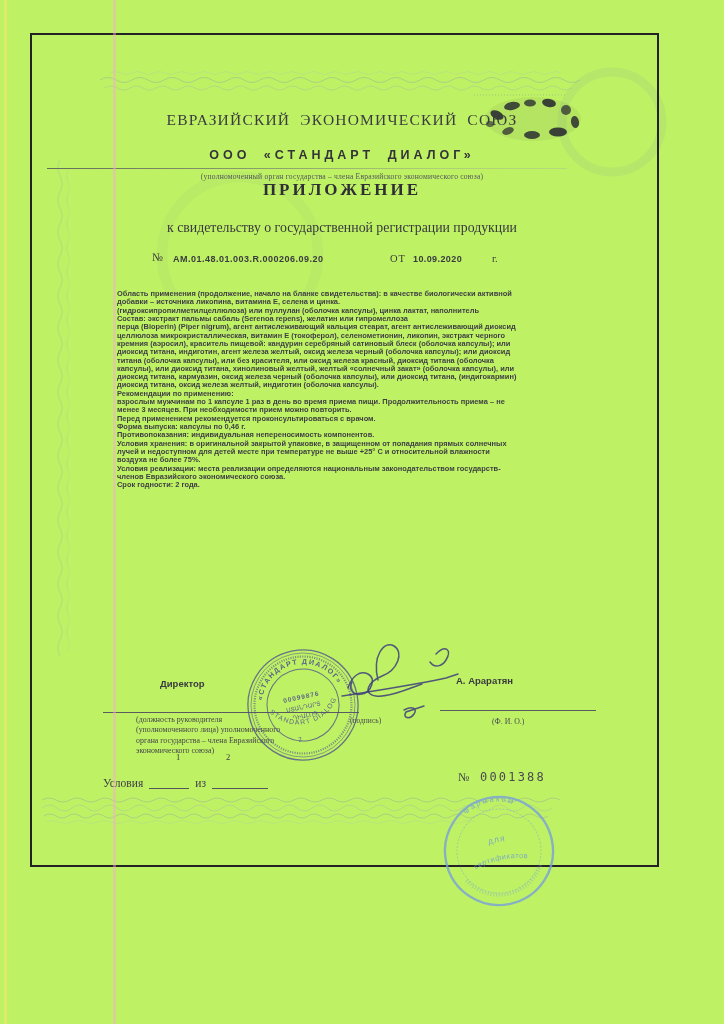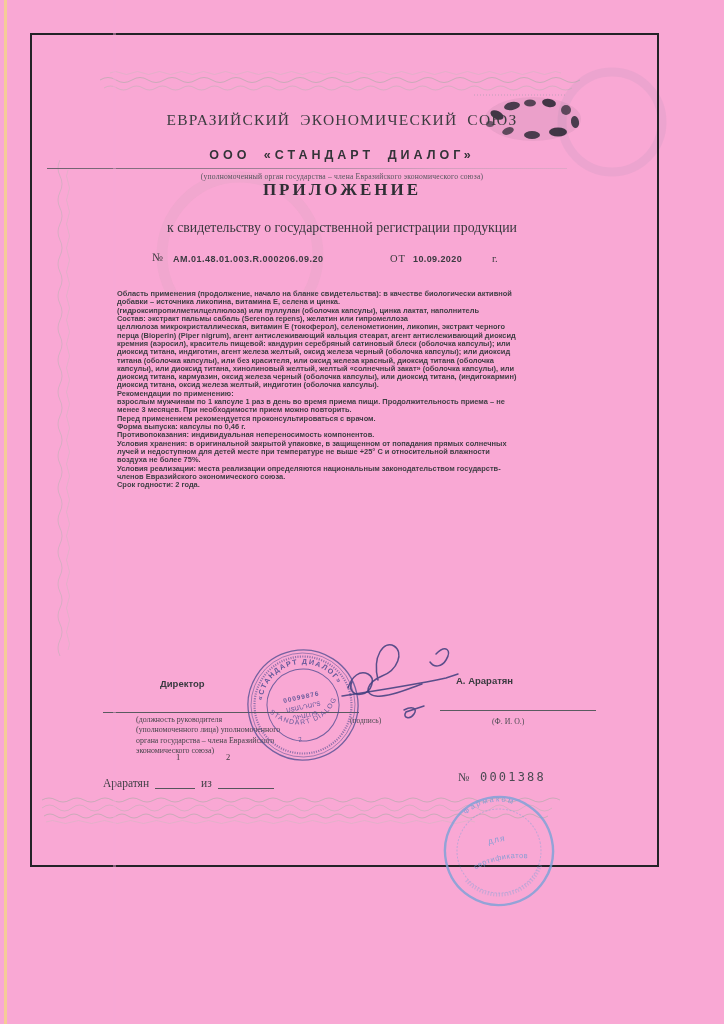--- a/index.html
+++ b/index.html
@@ -1,16 +1,16 @@
 <!DOCTYPE html>
 <html><head>
 <meta charset="utf-8">
 <style>
   html,body{margin:0;padding:0;background:#e8e8e6;}
-  .page{position:relative;width:724px;height:1024px;background:#f9a8d4;overflow:hidden;
+  .page{position:relative;width:724px;height:1024px;background:#bef264;overflow:hidden;
         font-family:"Liberation Serif",serif;color:#3a3a3e;}
   .abs{position:absolute;}
   
   .yellow-line{left:4px;top:0;width:3px;height:1024px;background:rgba(242,228,110,.6);z-index:31;}
   .pink-line{left:113px;top:0;width:3px;height:1024px;background:rgba(246,168,214,.45);z-index:30;}
   
   .frame{left:30px;top:33px;width:625px;height:830px;border:2.5px solid #232327;z-index:5;}
   
   .decor{left:0;top:0;z-index:2;}
   .w1{stroke:#9cab9e;opacity:.5;fill:none;stroke-width:1;}
@@ -119,22 +119,22 @@
   <span class="abs reg-number">AM.01.48.01.003.R.000206.09.20</span>
   <span class="abs from-label">ОТ</span>
   <span class="abs reg-date">10.09.2020</span>
   <span class="abs year-suffix">г.</span>
 
   <div class="abs body-text">
       <div class="body-line">Область применения (продолжение, начало на бланке свидетельства): в качестве биологически активной</div>
       <div class="body-line">добавки – источника ликопина, витамина Е, селена и цинка.</div>
       <div class="body-line">(гидроксипропилметилцеллюлоза) или пуллулан (оболочка капсулы), цинка лактат, наполнитель</div>
       <div class="body-line">Состав: экстракт пальмы сабаль (Serenoa repens), желатин или гипромеллоза</div>
+      <div class="body-line">перца (Bioperin) (Piper nigrum), агент антислеживающий кальция стеарат, агент антислеживающий диоксид</div>
       <div class="body-line">целлюлоза микрокристаллическая, витамин Е (токоферол), селенометионин, ликопин, экстракт черного</div>
-      <div class="body-line">перца (Bioperin) (Piper nigrum), агент антислеживающий кальция стеарат, агент антислеживающий диоксид</div>
       <div class="body-line">кремния (аэросил), краситель пищевой: кандурин серебряный сатиновый блеск (оболочка капсулы); или</div>
       <div class="body-line">диоксид титана, индиготин, агент железа желтый, оксид железа черный (оболочка капсулы); или диоксид</div>
       <div class="body-line">титана (оболочка капсулы), или без красителя, или оксид железа красный, диоксид титана (оболочка</div>
       <div class="body-line">капсулы), или диоксид титана, хинолиновый желтый, желтый «солнечный закат» (оболочка капсулы), или</div>
       <div class="body-line">диоксид титана, кармуазин, оксид железа черный (оболочка капсулы), или диоксид титана, (индигокармин)</div>
       <div class="body-line">диоксид титана, оксид железа желтый, индиготин (оболочка капсулы).</div>
       <div class="body-line">Рекомендации по применению:</div>
       <div class="body-line">взрослым мужчинам по 1 капсуле 1 раз в день во время приема пищи. Продолжительность приема – не</div>
       <div class="body-line">менее 3 месяцев. При необходимости прием можно повторить.</div>
       <div class="body-line">Перед применением рекомендуется проконсультироваться с врачом.</div>
@@ -188,21 +188,21 @@
 
   <svg class="abs sign-svg" width="170" height="100" viewBox="0 0 170 100">
     <path class="sig-path" d="M 30 52 C 34 40 42 34 50 38 C 58 42 54 56 44 58 C 36 60 30 54 34 46"></path>
     <path class="sig-path" d="M 60 44 C 54 20 66 4 76 10 C 86 16 80 34 64 40 C 50 46 44 58 58 60 C 70 62 92 52 104 48"></path>
     <path class="sig-path" d="M 24 60 C 50 56 90 50 128 42 L 140 38"></path>
     <path class="sig-path" d="M 118 18 C 128 8 134 14 128 24 C 124 31 116 32 112 26"></path>
     <path class="sig-path" d="M 86 74 C 94 70 100 72 96 78 C 92 84 84 82 88 76 L 106 70"></path>
   </svg>
 
   <div class="abs page-row">
-    <span>Араратян</span>
+    <span>Условия</span>
     <span class="blank blank-a"></span>
     <span>из</span>
     <span class="blank blank-b"></span>
   </div>
   <span class="abs form-number-label">№</span>
   <span class="abs form-number">0001388</span>
 
   <svg class="abs corner-stamp-svg" width="122" height="122" viewBox="0 0 122 122">
     <g transform="rotate(-12 61 61)">
       <circle class="st-blue" cx="61" cy="61" r="54" stroke-width="2.4"></circle>

